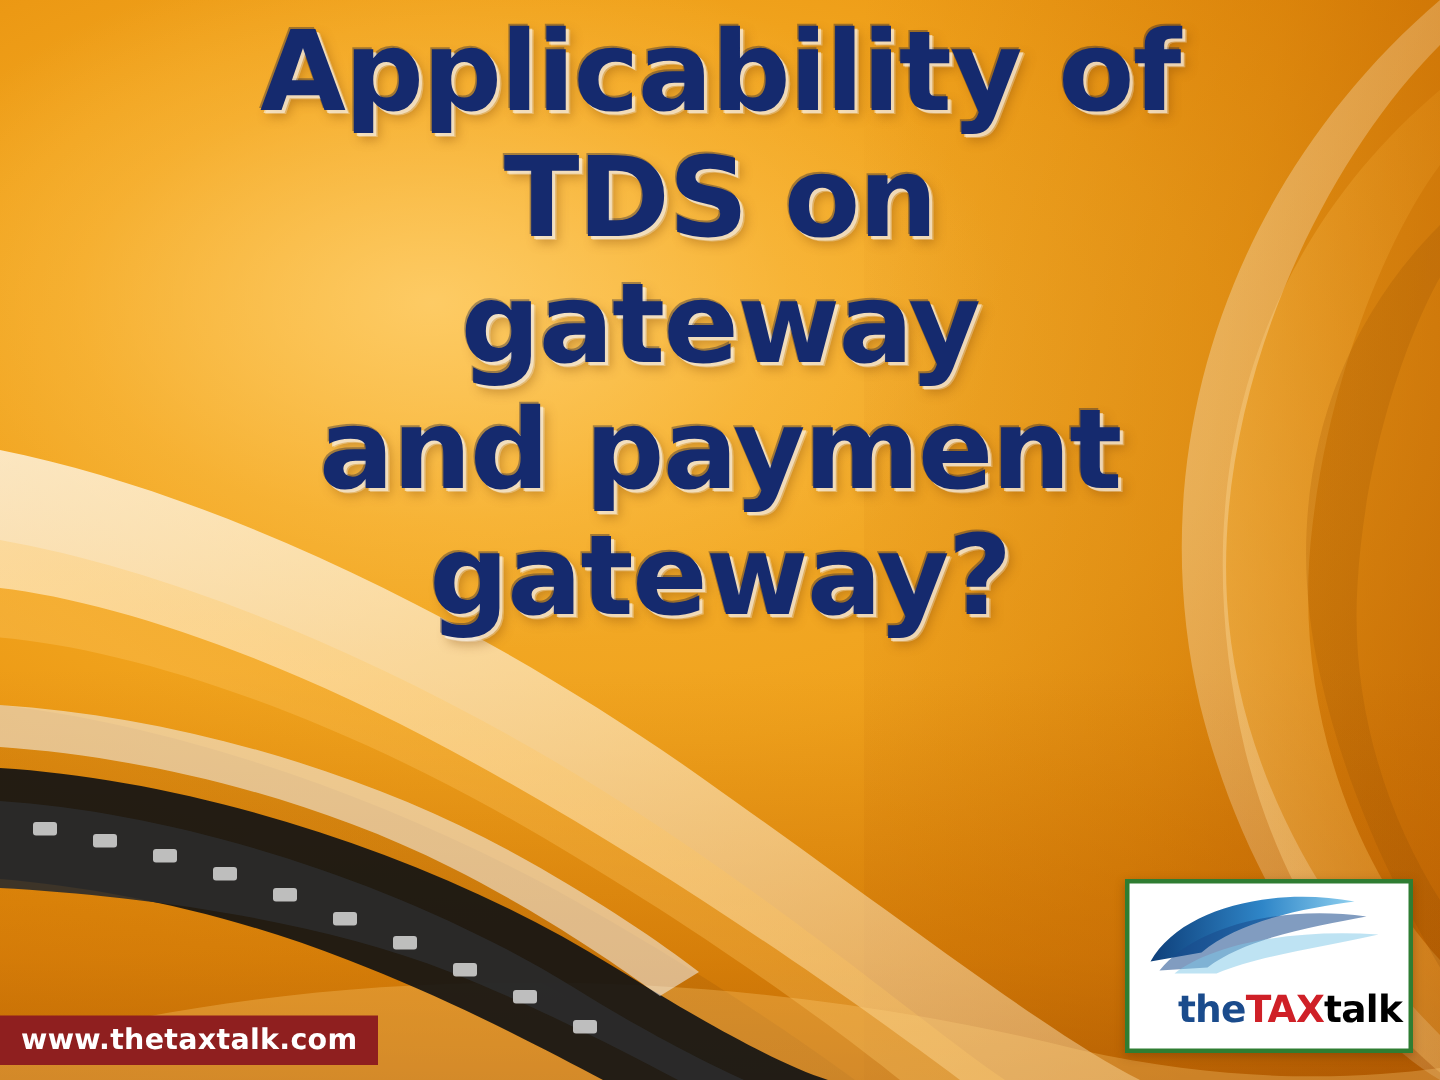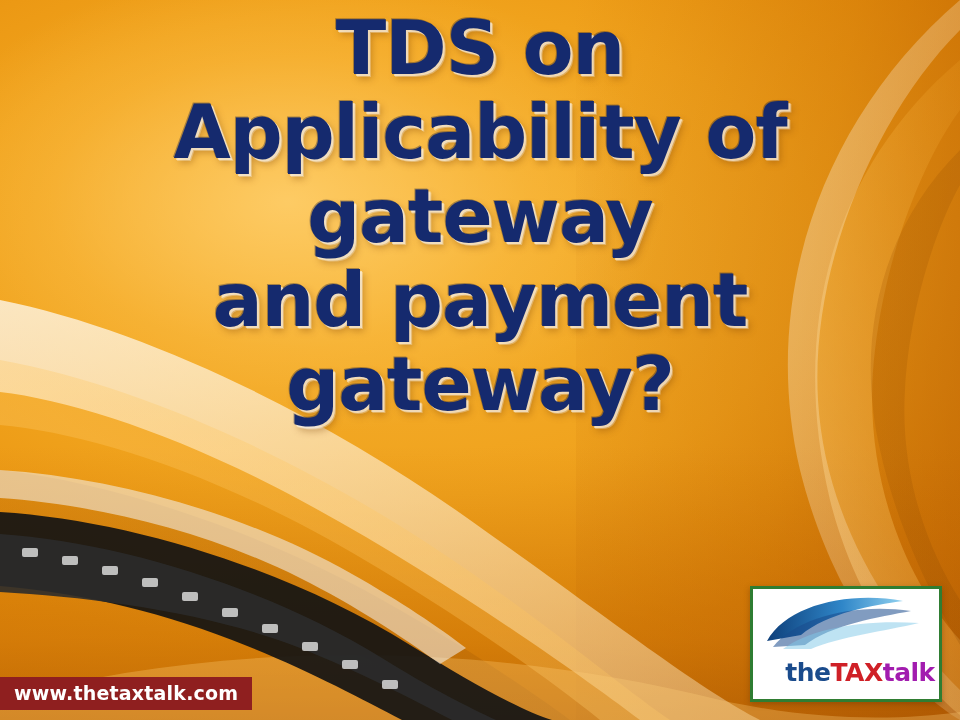--- a/index.html
+++ b/index.html
@@ -120,21 +120,21 @@
     bottom: 12px;
     text-align: center;
     font-family: "DejaVu Sans", sans-serif;
     font-weight: bold;
     font-size: 25px;
     letter-spacing: -0.5px;
     white-space: nowrap;
   }
   .logo-text .t-the { color: #1a4b8c; margin-left: 28px; }
   .logo-text .t-tax { color: #cf2027; text-align: center; }
-  .logo-text .t-talk { color: #a21caf; margin-top: 12px; }
+  .logo-text .t-talk { color: #000000; margin-top: 12px; }
 </style>
 </head>
 <body>
 
 <div id="poster">
 
   <div class="bg-base"></div>
   <div class="bg-glow"></div>
   <div class="bg-dark-right"></div>
   <div class="bg-dark-bottom"></div>
@@ -178,22 +178,22 @@
       <rect x="222" y="608" width="16" height="9" rx="2"></rect>
       <rect x="262" y="624" width="16" height="9" rx="2"></rect>
       <rect x="302" y="642" width="16" height="9" rx="2"></rect>
       <rect x="342" y="660" width="16" height="9" rx="2"></rect>
       <rect x="382" y="680" width="16" height="9" rx="2"></rect>
     </g>
     <path d="M0,470 C120,478 250,516 352,574 C400,601 440,628 466,648 L440,664 C404,638 356,606 300,578 C200,528 88,504 0,498 Z" fill="#f2f2f2" opacity="0.55"></path>
   </svg>
 
   <div class="title-block">
+    <div class="line">Applicability of</div>
     <div class="line">TDS on</div>
-    <div class="line">Applicability of</div>
     <div class="line">gateway</div>
     <div class="line">and payment</div>
     <div class="line">gateway?</div>
   </div>
 
   <div class="url-ribbon">www.thetaxtalk.com</div>
 
   <div class="logo-box">
     <svg class="logo-arc" viewBox="0 0 186 62" preserveAspectRatio="none">
       <defs>

